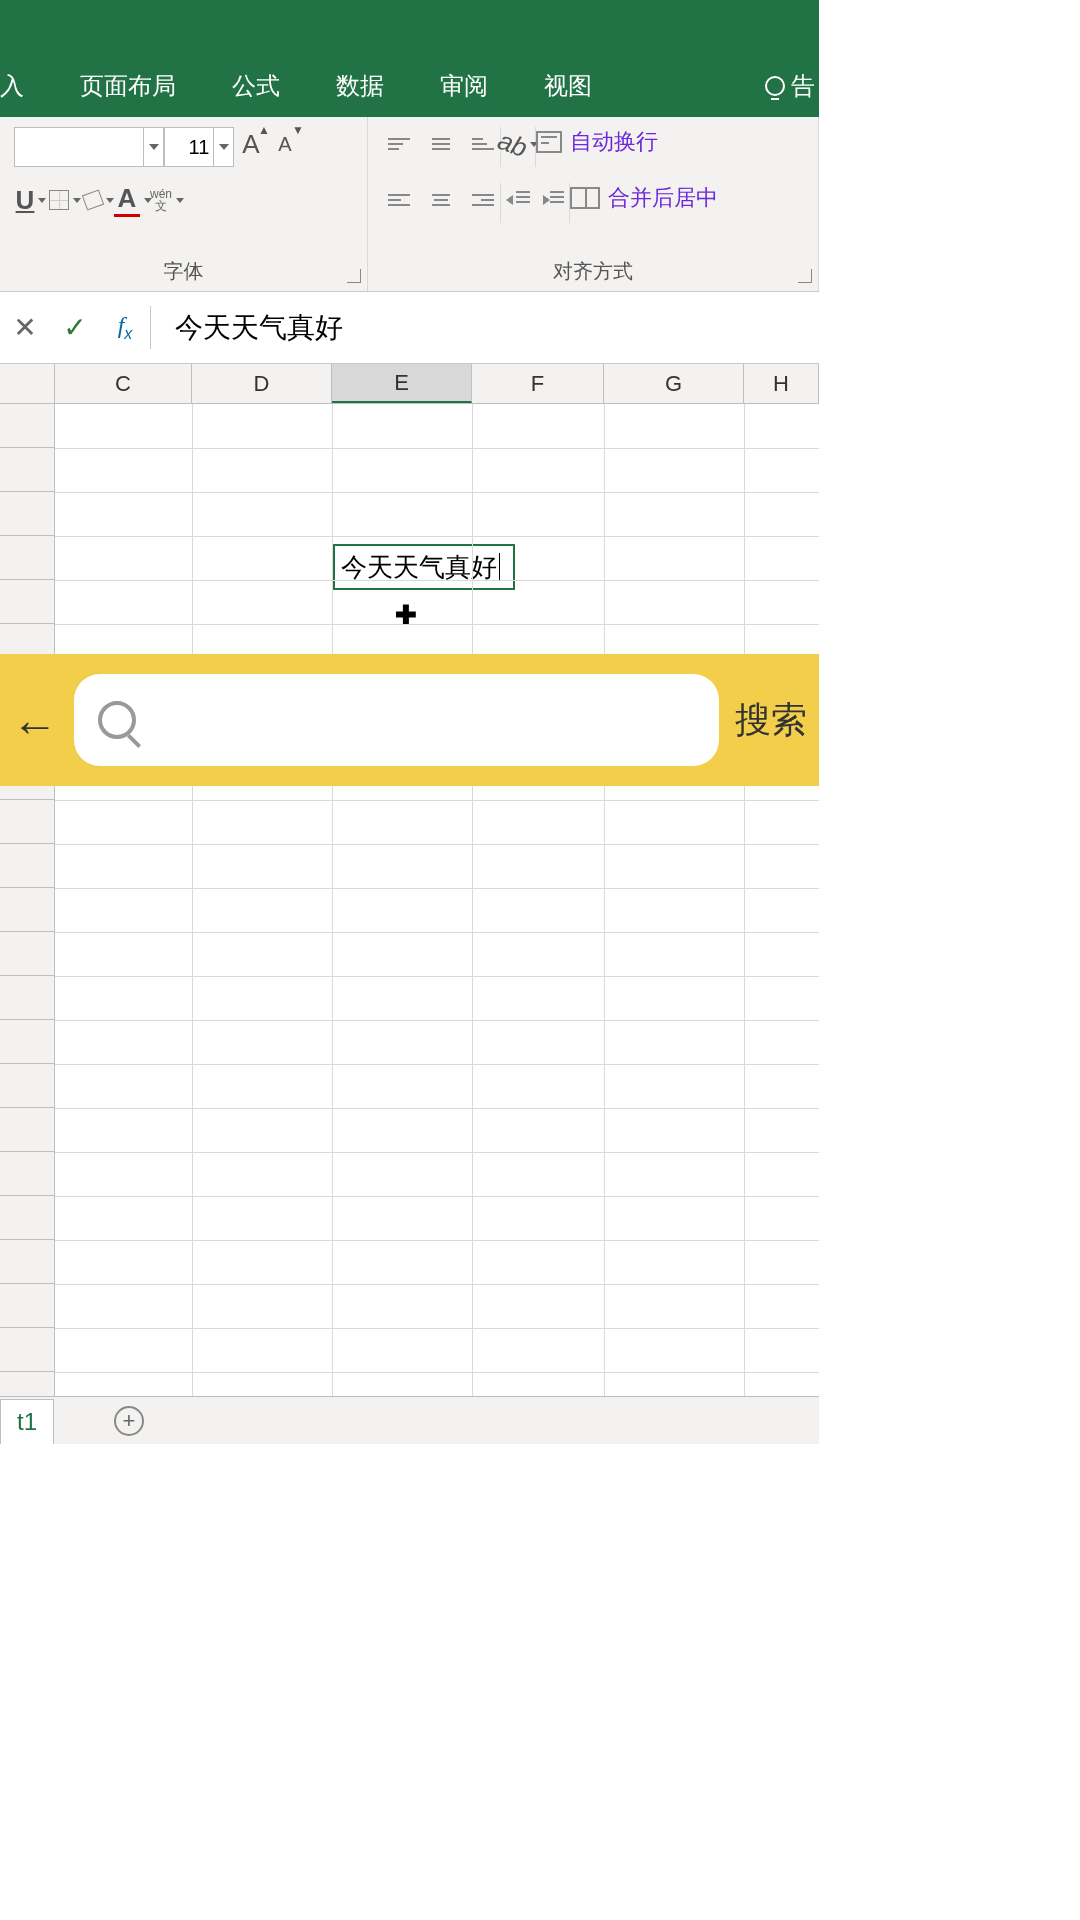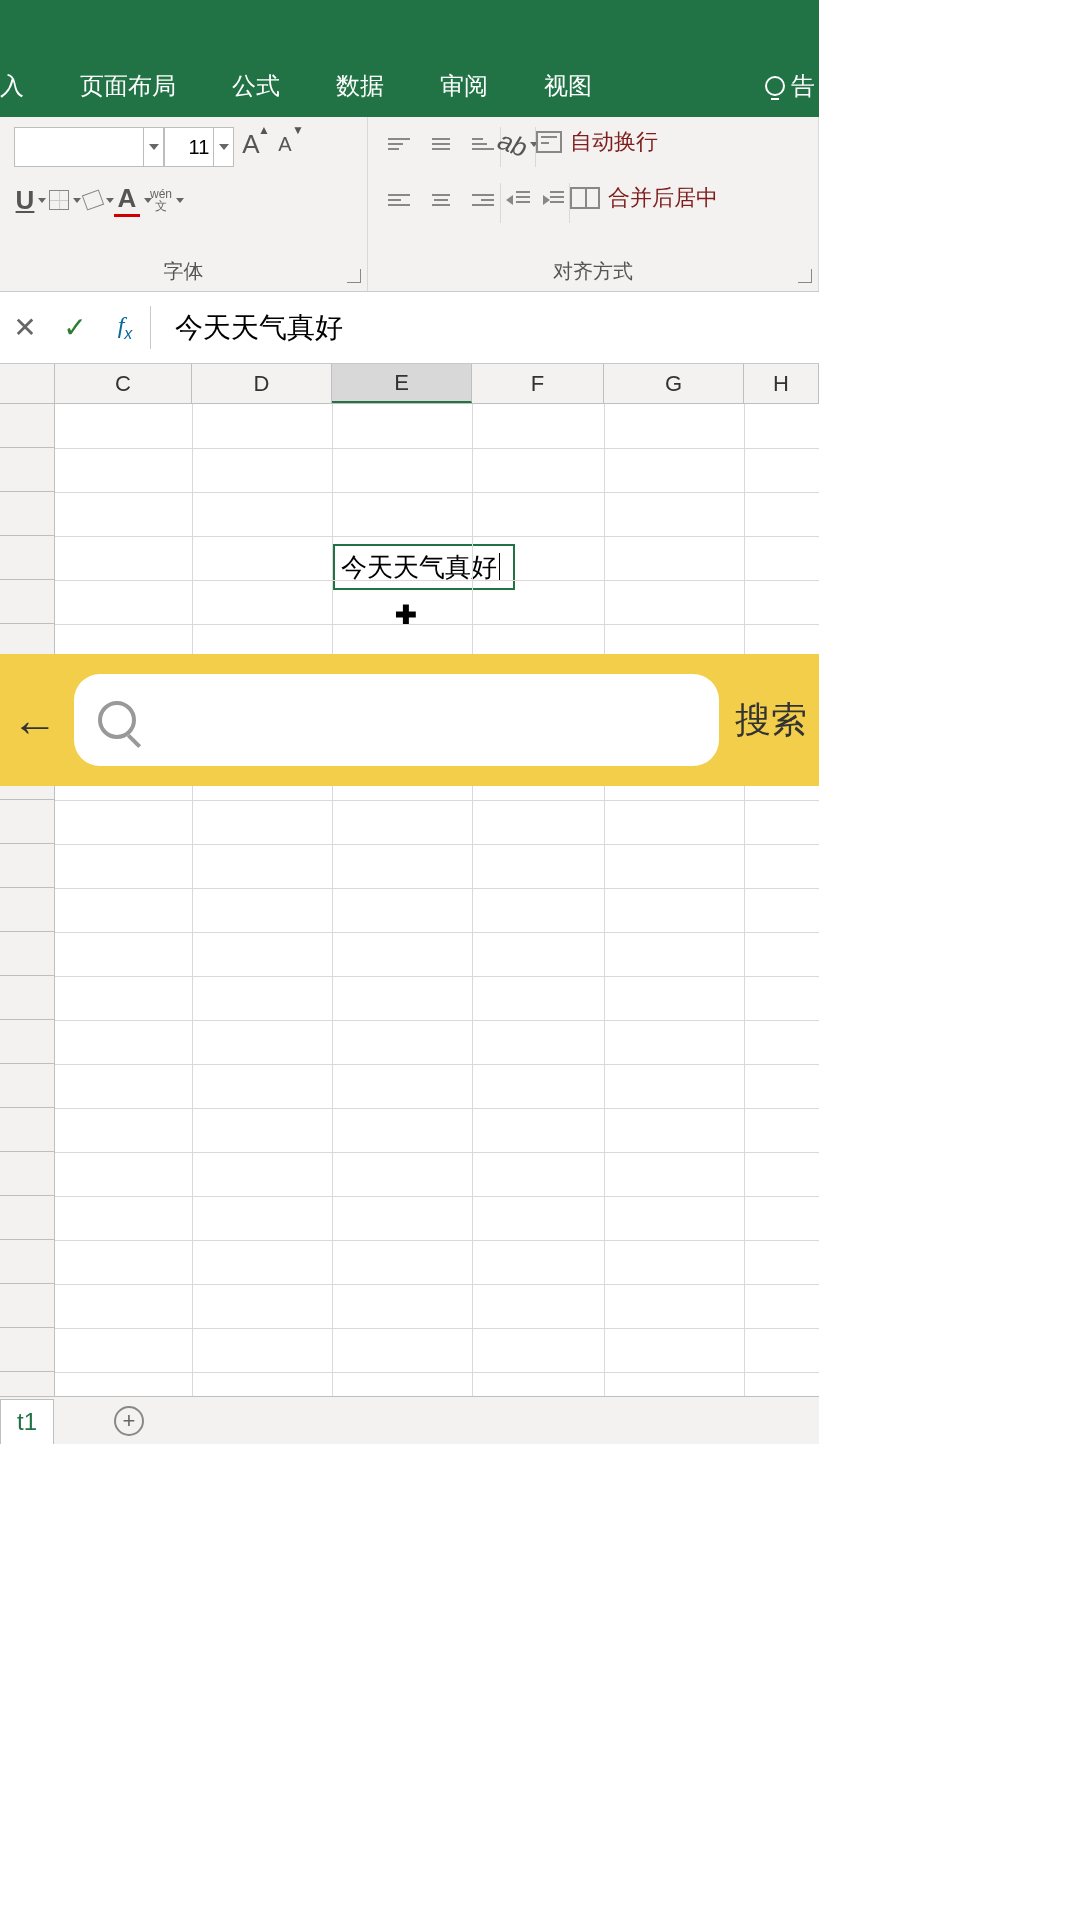--- a/index.html
+++ b/index.html
@@ -33,21 +33,21 @@
 .al.bot span:nth-child(1){width:50%} .al.bot span:nth-child(2){width:70%} .al.bot span:nth-child(3){width:100%}
 .al.l span{width:100%} .al.l span:nth-child(2){width:60%}
 .al.c span{margin:0 auto;width:80%} .al.c span:nth-child(2){width:60%}
 .al.r span{margin-left:auto;width:100%} .al.r span:nth-child(2){width:60%;margin-left:auto}
 .indent { width:24px; height:18px; position:relative; }
 .indent .bars { position:absolute; right:0; top:0; display:flex; flex-direction:column; gap:3px; }
 .indent .bars span { width:14px; height:2px; background:#888; display:block; }
 .indent .arr { position:absolute; left:0; top:4px; width:0;height:0;border-top:5px solid transparent;border-bottom:5px solid transparent; }
 .indent.dec .arr { border-right:7px solid #888; }
 .indent.inc .arr { border-left:7px solid #888; left:auto; right:14px; }
-.bigbtn { display:flex; align-items:center; gap:8px; color:#7f1d1d; font-size:22px; }
+.bigbtn { display:flex; align-items:center; gap:8px; color:#6d28d9; font-size:22px; }
 .bigbtn .bicon { width:26px; height:22px; border:2px solid #888; position:relative; }
 .bigbtn.wrap .bicon::before { content:""; position:absolute; top:3px; left:3px; right:3px; height:2px; background:#888; }
 .bigbtn.wrap .bicon::after { content:""; position:absolute; top:9px; left:3px; width:8px; height:2px; background:#888; }
 .bigbtn.merge .bicon { width:30px; }
 .bigbtn.merge .bicon::before { content:""; position:absolute; top:0; bottom:0; left:50%; width:2px; background:#888; }
 .namebox-row { height:72px; border-bottom:1px solid #c9c9c9; display:flex; align-items:center; background:#fff; }
 .nbbtn { width:50px; height:100%; display:flex; align-items:center; justify-content:center; color:#666; font-size:28px; cursor:pointer; }
 .nbbtn.ok { color:#2e7d32; }
 .fx { font-style:italic; font-family:"Times New Roman",serif; font-size:24px; color:#0369a1; }
 .fx sub { font-size:16px; }

